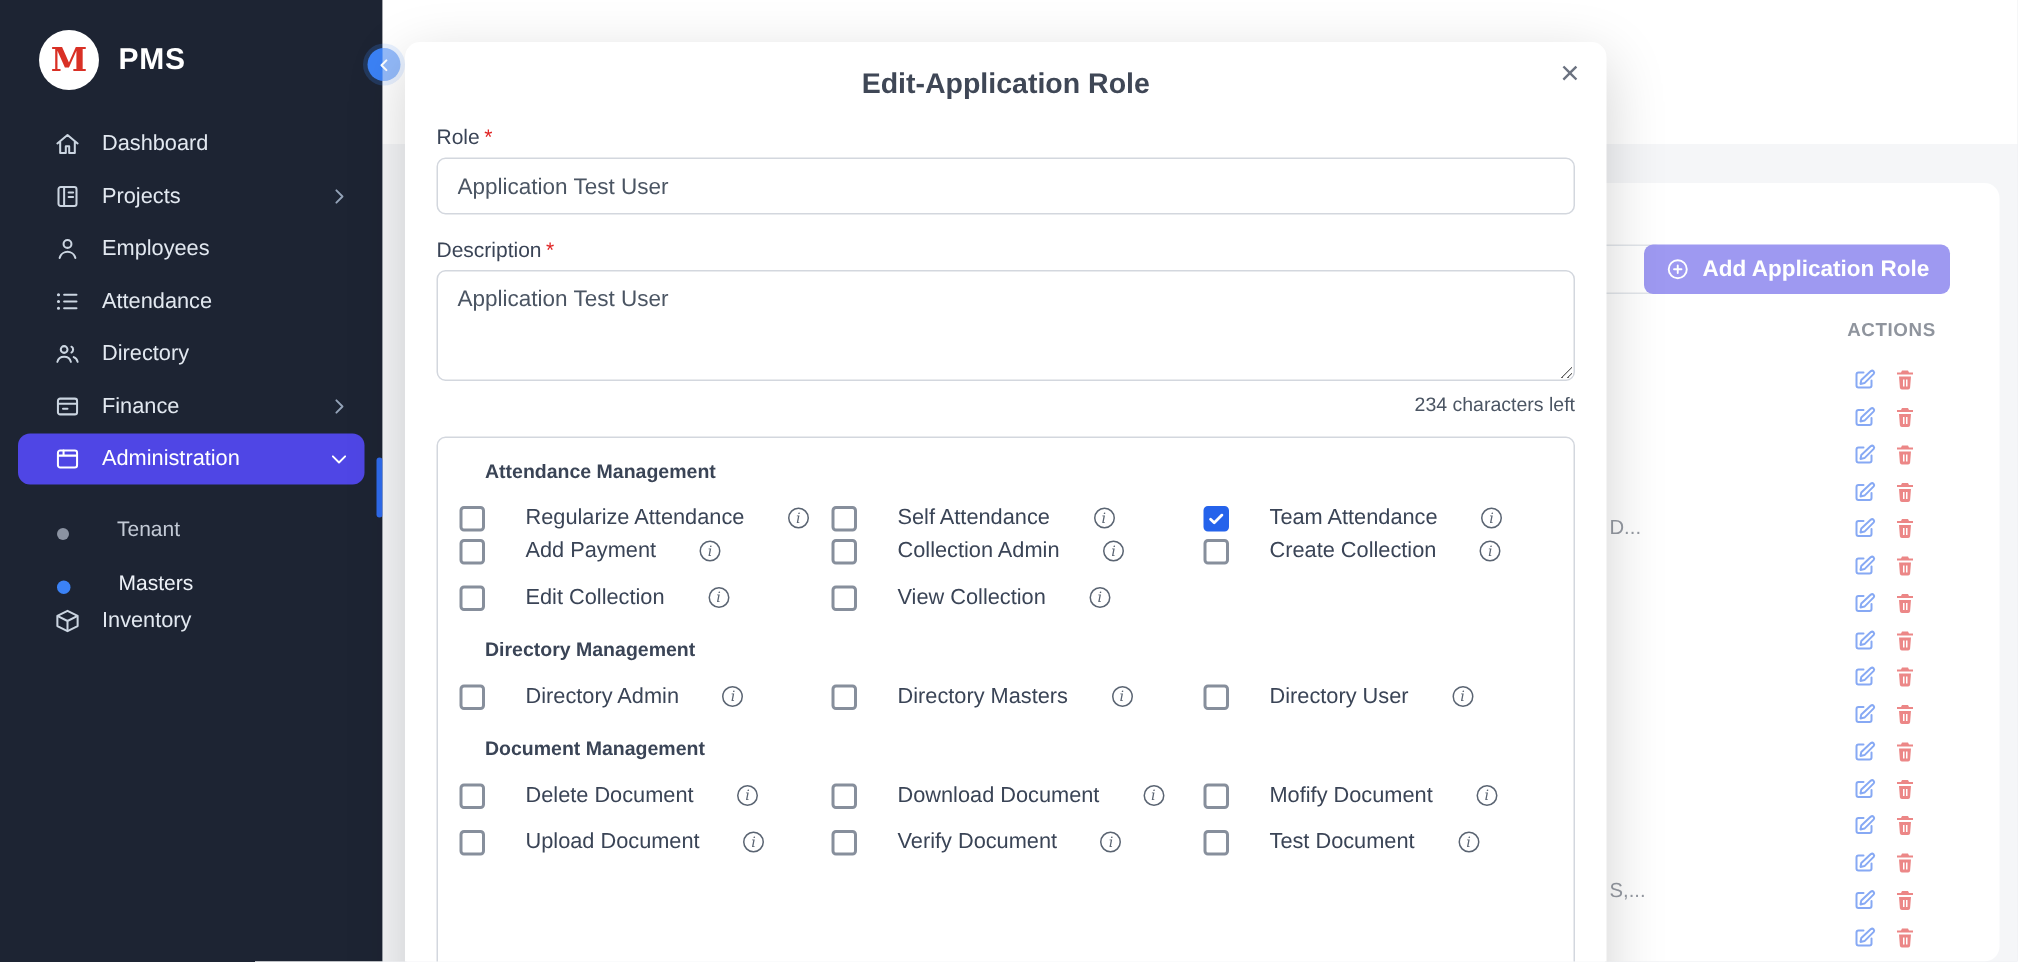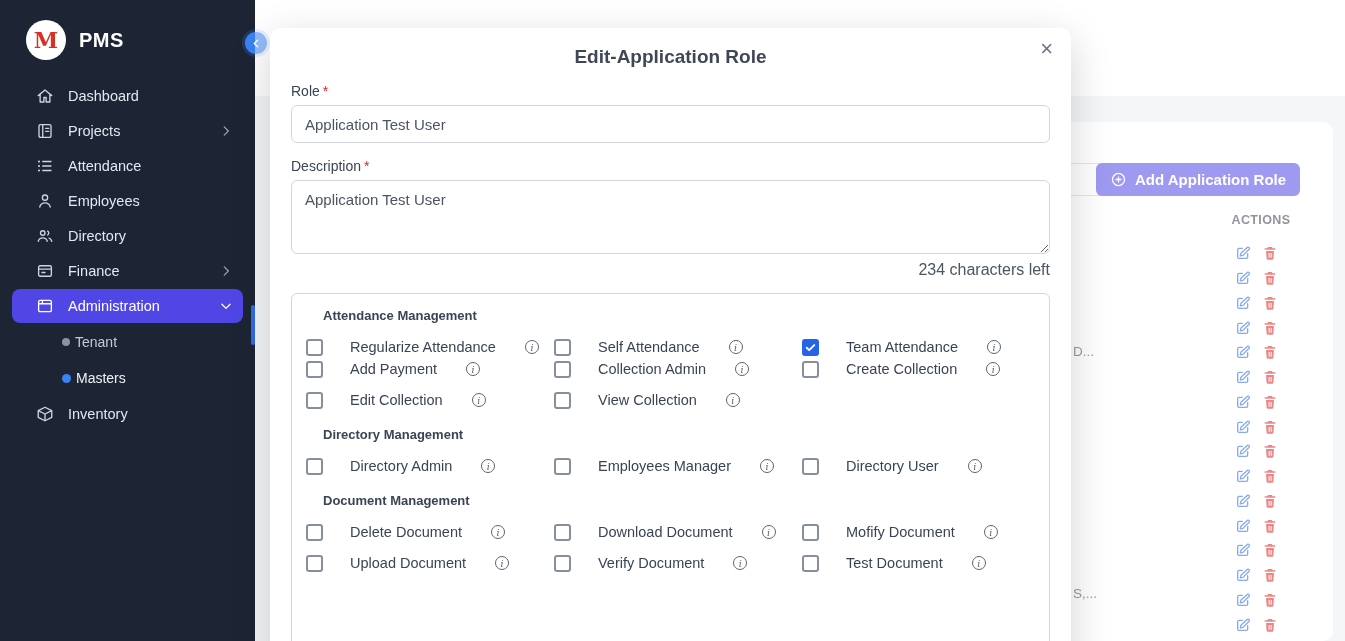--- a/index.html
+++ b/index.html
@@ -10,21 +10,21 @@
   .logo-row { display:flex; align-items:center; gap:13px; padding:20px 0 12px 26px; }
   .logo-circle { width:40px; height:40px; border-radius:50%; background:#fff; display:flex; align-items:center; justify-content:center; }
   .logo-m { color:var(--c-logo_red,#d93025); font-weight:700; font-size:22px; font-family:"DejaVu Serif",serif; }
   .app-name { color:#fff; font-size:20px; font-weight:700; letter-spacing:.5px; }
   .side-menu { padding-top:6px; }
   .side-item { display:flex; align-items:center; gap:14px; height:34px; margin:1px 12px; padding:0 10px 0 24px; border-radius:8px; color:#e2e8f0; font-size:14.5px; cursor:pointer; }
   .si-icon { width:18px; height:18px; color:#cbd5e1; flex:0 0 18px; }
   .si-chevron { margin-left:auto; width:14px; height:14px; color:#94a3b8; }
   .side-item.active { background:var(--c-accent,#4f46e5); color:#fff; }
   .side-item.active .si-icon, .side-item.active .si-chevron { color:#fff; }
-  .side-sub { display:flex; align-items:center; gap:5px; height:36px; padding-left:62px; color:#c3cad6; font-size:14px; cursor:pointer; }
+  .side-sub { display:flex; align-items:flex-end; gap:32px; height:36px; padding-left:38px; color:#c3cad6; font-size:14px; cursor:pointer; }
   .sub-dot { width:8px; height:8px; border-radius:50%; background:#8b93a2; flex:0 0 auto; }
   .side-sub.active { color:#eef2f8; }
   .side-sub.active .sub-dot { background:#3b82f6; width:9px; height:9px; }
   .collapse-btn { position:absolute; left:245px; top:32px; width:22px; height:22px; border-radius:50%; background:#3b82f6; color:#fff; display:flex; align-items:center; justify-content:center; z-index:15; box-shadow:0 0 0 3px rgba(59,130,246,.22); cursor:pointer; }
   .collapse-btn svg { width:13px; height:13px; }
   .active-indicator { position:absolute; left:251px; top:305px; width:4px; height:40px; border-radius:3px; background:#2f6bed; z-index:12; }
 
   
   .topbar { position:absolute; left:255px; top:0; right:0; height:96px; background:#fff; }
   .main-bg { position:absolute; left:255px; top:96px; right:0; bottom:0; background:#edeff3; }
@@ -42,21 +42,21 @@
   .overlay { position:absolute; left:255px; top:0; right:0; bottom:0; background:rgba(255,255,255,.45); z-index:20; }
 
   
   .modal { position:absolute; left:270px; top:28px; width:801px; height:700px; background:#fff; border-radius:10px; box-shadow:0 12px 40px rgba(0,0,0,.18); z-index:30; padding:0 21px; }
   .modal-title { text-align:center; padding-top:18px; font-size:19px; font-weight:700; color:#3f4756; line-height:22px; }
   .modal-close { position:absolute; top:10px; right:18px; font-size:22px; color:#6b7280; cursor:pointer; line-height:1; }
   .field-label { margin-top:15px; font-size:14px; color:#3a4456; }
   .req { color:#e02424; margin-left:3px; }
   .text-input { margin-top:6px; width:100%; height:38px; border:1px solid #d3d7de; border-radius:6px; padding:0 13px; font-size:15px; color:#4b5563; font-family:inherit; }
   .text-area { margin-top:6px; width:100%; height:74px; border:1px solid #d3d7de; border-radius:6px; padding:10px 13px; font-size:15px; color:#4b5563; resize:vertical; font-family:inherit; }
-  .chars-left { text-align:right; font-size:16px; color:#4b5563; margin-top:3px; }
+  .chars-left { text-align:right; font-size:13px; color:#4b5563; margin-top:3px; }
   .perm-box { margin-top:14px; border:1px solid #d3d7de; border-radius:6px; height:400px; overflow-y:scroll; padding:12px 14px; }
   .perm-box::-webkit-scrollbar { width:10px; }
   .perm-box::-webkit-scrollbar-track { background:#f1f2f4; border-radius:5px; }
   .perm-box::-webkit-scrollbar-thumb { background:#c4c8ce; border-radius:5px; }
   .perm-inner { padding-bottom:560px; }
   .perm-title { font-size:13px; font-weight:700; color:#3a4456; margin:16px 17px 13px; }
   .perm-group:first-child .perm-title { margin-top:2px; }
   .perm-grid { display:grid; grid-template-columns:248px 248px auto; row-gap:9px; }
   .perm-item { display:flex; align-items:center; gap:27px; height:22px; cursor:pointer; }
   .cbx { width:17px; height:17px; border:2px solid #878f9c; border-radius:3px; flex:0 0 17px; display:flex; align-items:center; justify-content:center; }
@@ -327,37 +327,37 @@
           </svg>
         </span>
     <span class="si-label">Projects</span>
     <span class="si-chevron" data-icon="chevron-right">
           <svg viewBox="0 0 24 24" fill="none" stroke="currentColor" stroke-width="2.2" stroke-linecap="round" stroke-linejoin="round">
             <path d="M9 5l7 7-7 7"></path>
           </svg>
         </span>
   </div>
       <div class="side-item">
+    <span class="si-icon" data-icon="person">
+          <svg viewBox="0 0 24 24" fill="none" stroke="currentColor" stroke-width="1.8" stroke-linecap="round">
+            <circle cx="12" cy="7.5" r="3.5"></circle>
+            <path d="M5 20c1-4 4.5-5.5 7-5.5s6 1.5 7 5.5"></path>
+          </svg>
+        </span>
+    <span class="si-label">Employees</span>
+
+  </div>
+      <div class="side-item">
     <span class="si-icon" data-icon="list">
           <svg viewBox="0 0 24 24" fill="none" stroke="currentColor" stroke-width="1.8" stroke-linecap="round">
             <path d="M9 6h11M9 12h11M9 18h11"></path>
             <path d="M4 6h.01M4 12h.01M4 18h.01" stroke-width="2.8"></path>
           </svg>
         </span>
     <span class="si-label">Attendance</span>
-
-  </div>
-      <div class="side-item">
-    <span class="si-icon" data-icon="person">
-          <svg viewBox="0 0 24 24" fill="none" stroke="currentColor" stroke-width="1.8" stroke-linecap="round">
-            <circle cx="12" cy="7.5" r="3.5"></circle>
-            <path d="M5 20c1-4 4.5-5.5 7-5.5s6 1.5 7 5.5"></path>
-          </svg>
-        </span>
-    <span class="si-label">Employees</span>
 
   </div>
       <div class="side-item">
     <span class="si-icon" data-icon="people">
           <svg viewBox="0 0 24 24" fill="none" stroke="currentColor" stroke-width="1.8" stroke-linecap="round">
             <circle cx="9" cy="8" r="3"></circle>
             <path d="M3 19c.8-3.2 3.5-4.5 6-4.5s5.2 1.3 6 4.5"></path>
             <path d="M15.5 5.5a3 3 0 0 1 0 5.2M17.5 14.8c1.8.7 3 2 3.5 4.2"></path>
           </svg>
         </span>
@@ -494,21 +494,21 @@
         <div class="perm-group">
     <div class="perm-title">Directory Management</div>
     <div class="perm-grid">
             <label class="perm-item">
     <span class="cbx"></span>
     <span class="perm-label">Directory Admin</span>
     <span class="info-ic">i</span>
   </label>
             <label class="perm-item">
     <span class="cbx"></span>
-    <span class="perm-label">Employees Manager</span>
+    <span class="perm-label">Directory Masters</span>
     <span class="info-ic">i</span>
   </label>
             <label class="perm-item">
     <span class="cbx"></span>
     <span class="perm-label">Directory User</span>
     <span class="info-ic">i</span>
   </label>
           </div>
   </div>
         <div class="perm-group">

